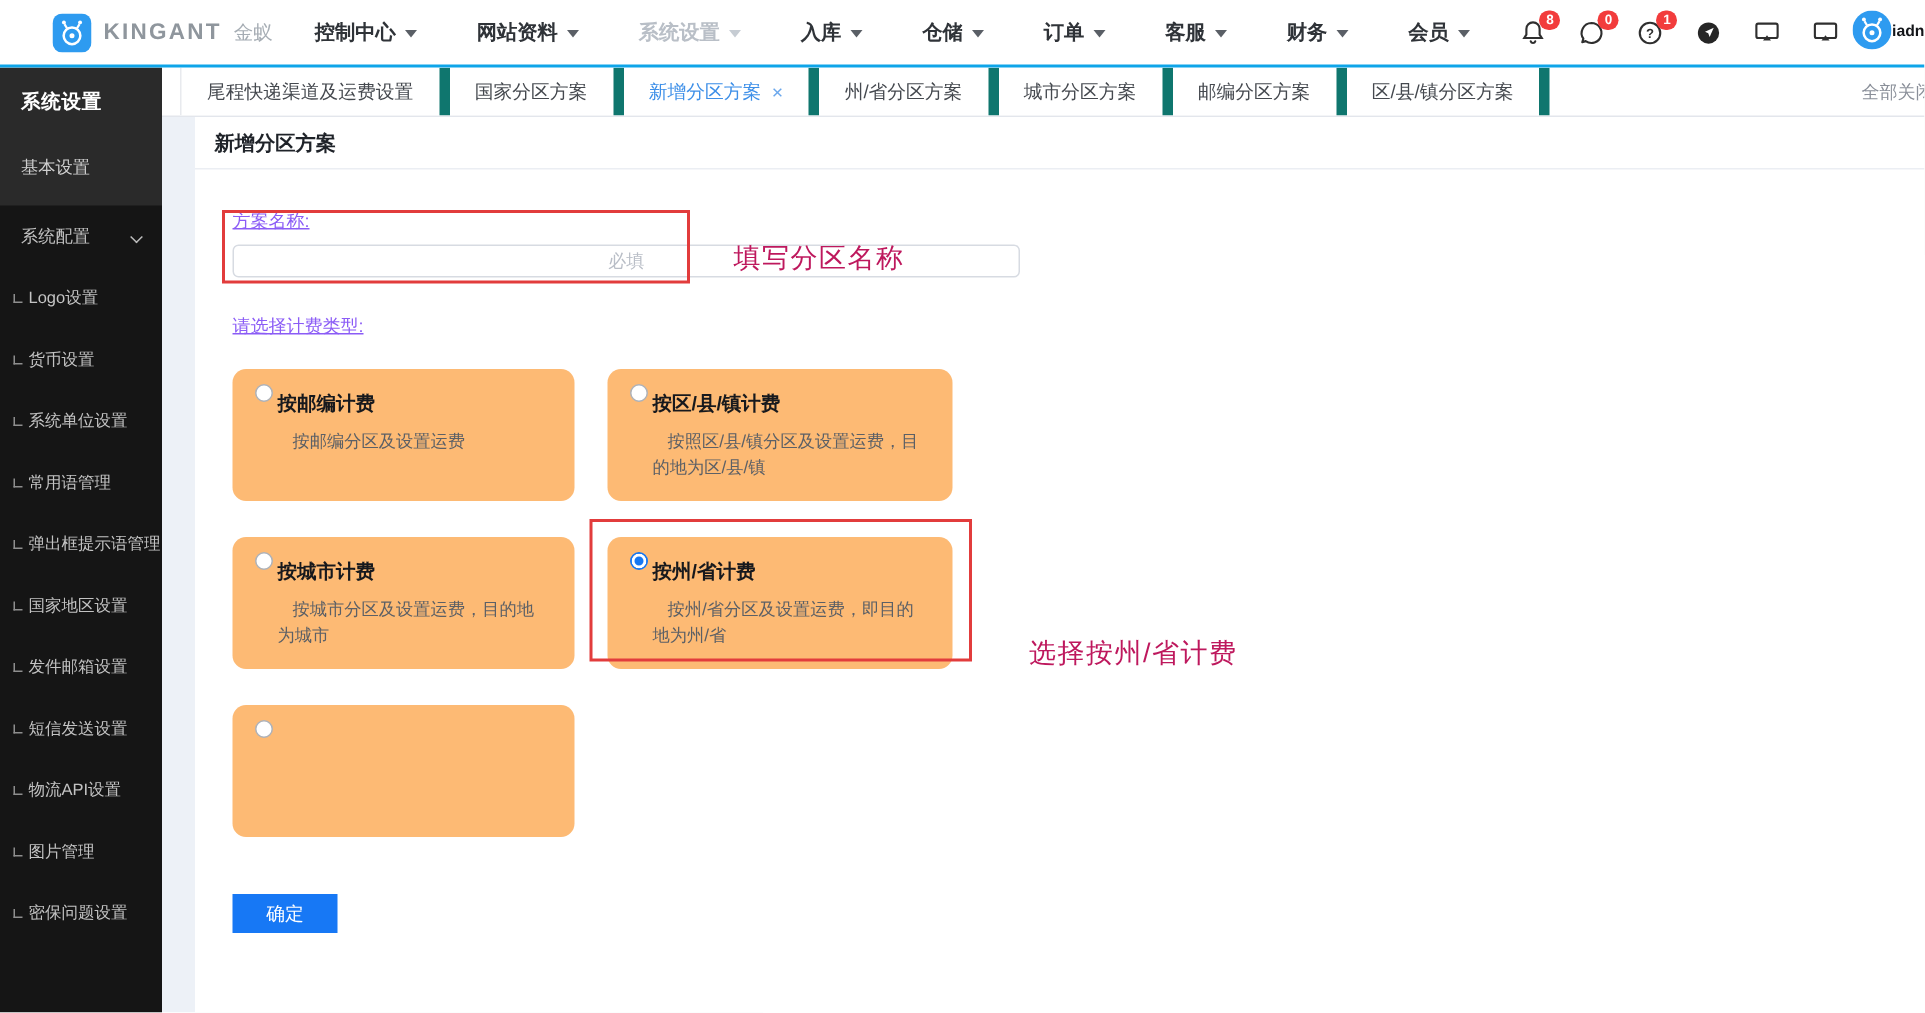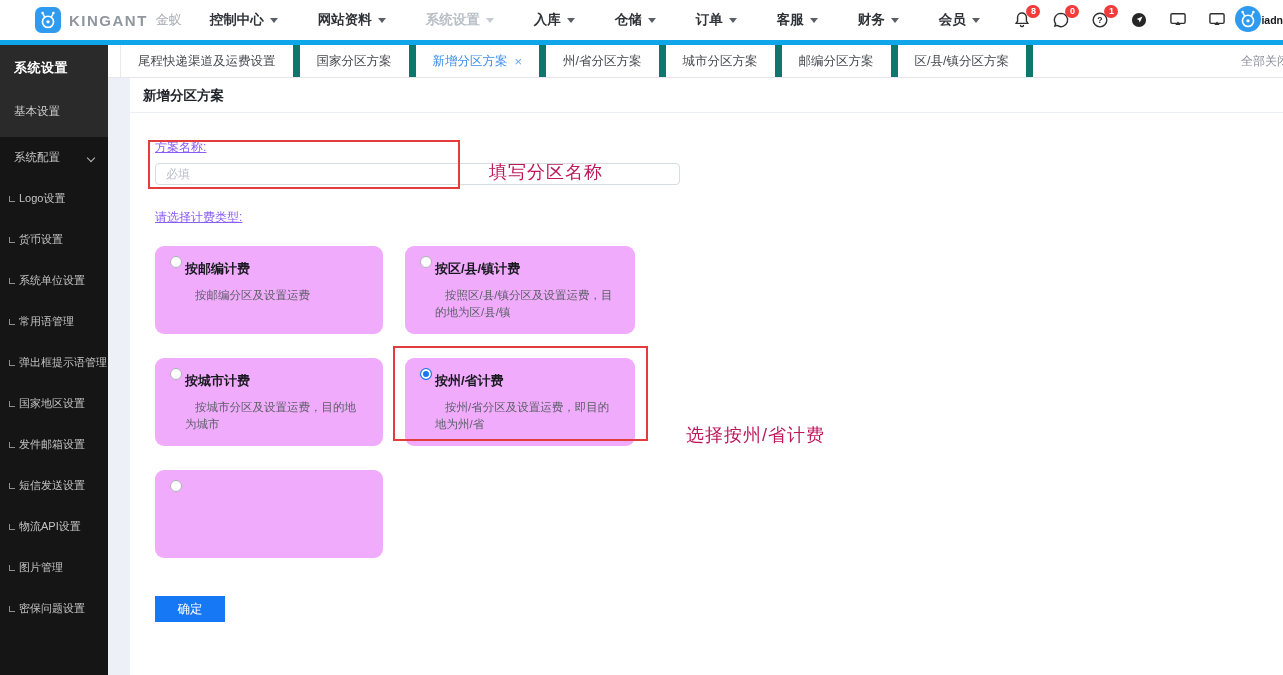--- a/index.html
+++ b/index.html
@@ -2,21 +2,21 @@
 <html><head>
 <meta charset="utf-8">
 <style>
   * { margin:0; padding:0; box-sizing:border-box; }
   html,body { width:1283px; height:675px; }
   body { position:relative; overflow:hidden; background:#fff;
          font-family:"Liberation Sans","DejaVu Sans",sans-serif; font-size:12px; color:#333; }
 
   
   .topnav { position:absolute; left:0; top:0; width:1283px; height:45px; background:#fff;
-            border-bottom:5px solid #0ea5e9; display:flex; align-items:center; z-index:30; }
+            border-bottom:2px solid #0ea5e9; display:flex; align-items:center; z-index:30; }
   .brand { display:flex; align-items:center; gap:8px; margin-left:35px; }
   .brand svg { display:block; }
   .brand-name { font-size:15px; font-weight:bold; color:#8f969d; letter-spacing:1.5px; }
   .brand-tag  { font-size:13px; color:#a6adb4; }
   .menus { display:flex; margin-left:28px; gap:40px; align-items:center; }
   .menu-item { display:flex; align-items:center; gap:6px; font-size:13.5px; font-weight:bold;
                color:#2f3338; cursor:pointer; white-space:nowrap; }
   .menu-item .caret { width:0; height:0; border-left:4px solid transparent; border-right:4px solid transparent;
                       border-top:5px solid #5a5f66; margin-top:1px; }
   .menu-item.muted { color:#b9bfc7; }
@@ -55,25 +55,25 @@
                font-size:12px; padding-right:2px; cursor:pointer; }
 
   
   .panel { position:absolute; left:22px; right:0; top:33px; bottom:0; background:#fff; }
   .page-title { font-size:13.5px; font-weight:bold; color:#1f2329; padding:9px 0 7px 13px;
                 border-bottom:1px solid #ebeef3; }
   .form { margin-left:25px; padding-top:26px; }
   .f-label { font-size:12px; color:#8b5cf6; margin-bottom:7px;text-decoration:underline; }
   .name-input { width:525px; height:22px; border:1px solid #d7dbe2; border-radius:4px;
                 padding:0 10px; font-size:12px; color:#333; outline:none;
-                font-family:"Liberation Sans","DejaVu Sans",sans-serif; }
+                font-family:"Liberation Sans","DejaVu Sans",sans-serif;text-align:center; }
   .name-input::placeholder { color:#b9bec7; }
   .type-label { margin-top:24px; }
   .opts { margin-top:20px; display:grid; grid-template-columns:228px 230px; column-gap:22px; row-gap:24px; }
-  .opt-card { background:#f0abfc; border-radius:9px; padding:14px 15px 12px 15px; min-height:88px;
+  .opt-card { background:#fdba74; border-radius:9px; padding:14px 15px 12px 15px; min-height:88px;
               display:block; cursor:pointer; }
   .radio { display:inline-block; width:12px; height:12px; border:1px solid #aeb2b9; border-radius:50%;
            background:#fff; vertical-align:top; margin-top:-4px; }
   .radio.on { border-color:#1677f2; background:#1677f2; box-shadow:inset 0 0 0 2px #fff; }
   .opt-body { display:inline-block; width:calc(100% - 18px); margin-left:3px; }
   .opt-title { display:block; font-size:13px; font-weight:bold; color:#17191d; line-height:18px; }
   .opt-desc { display:block; font-size:11.5px; color:#5c6066; line-height:17px; margin-top:9px;
               text-indent:10px; }
   .submit-btn { margin-top:38px; width:70px; height:26px; background:#1778f5; color:#fff; border:none;
                 border-radius:0; font-size:12.5px; cursor:pointer;

